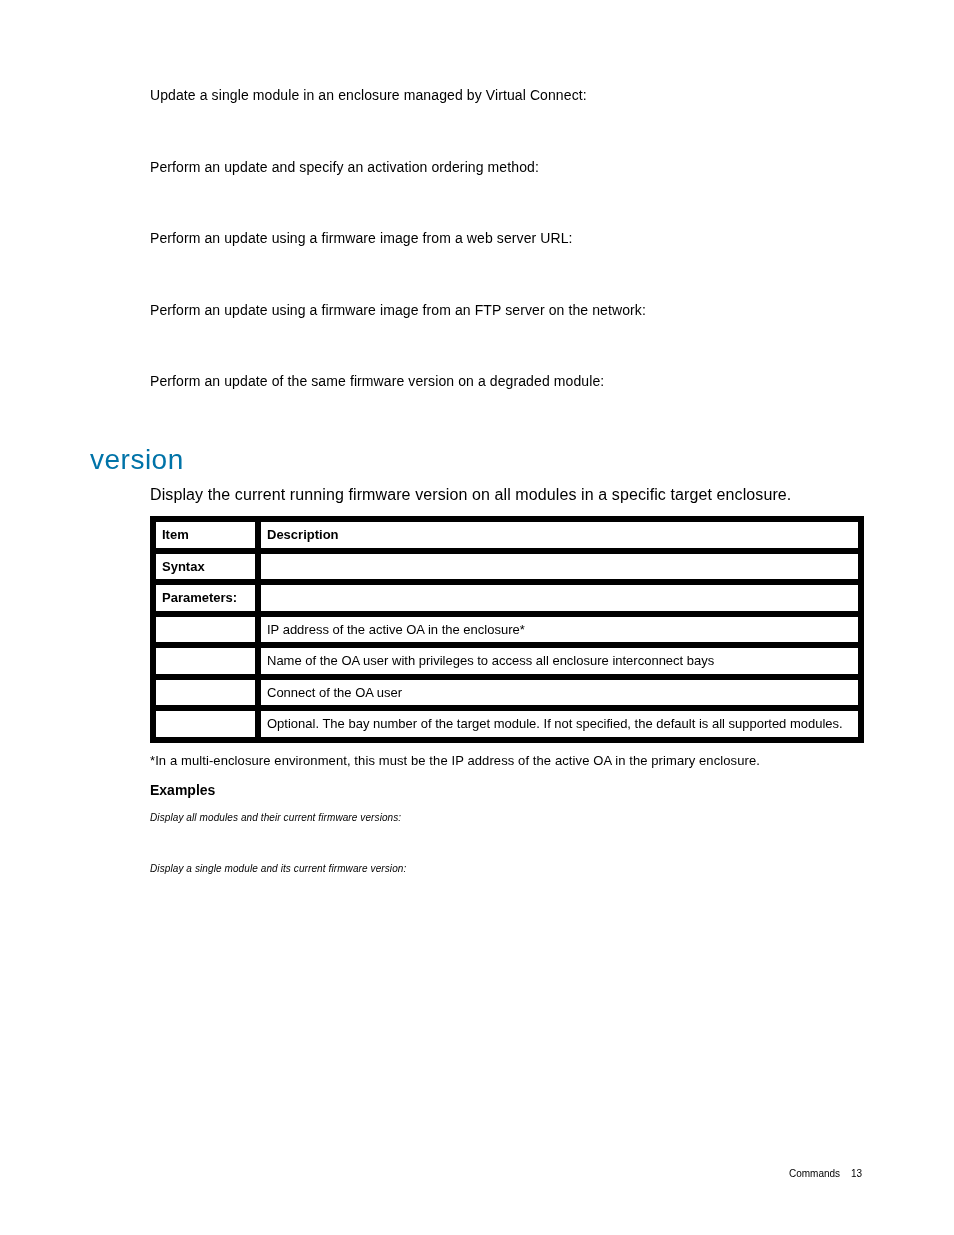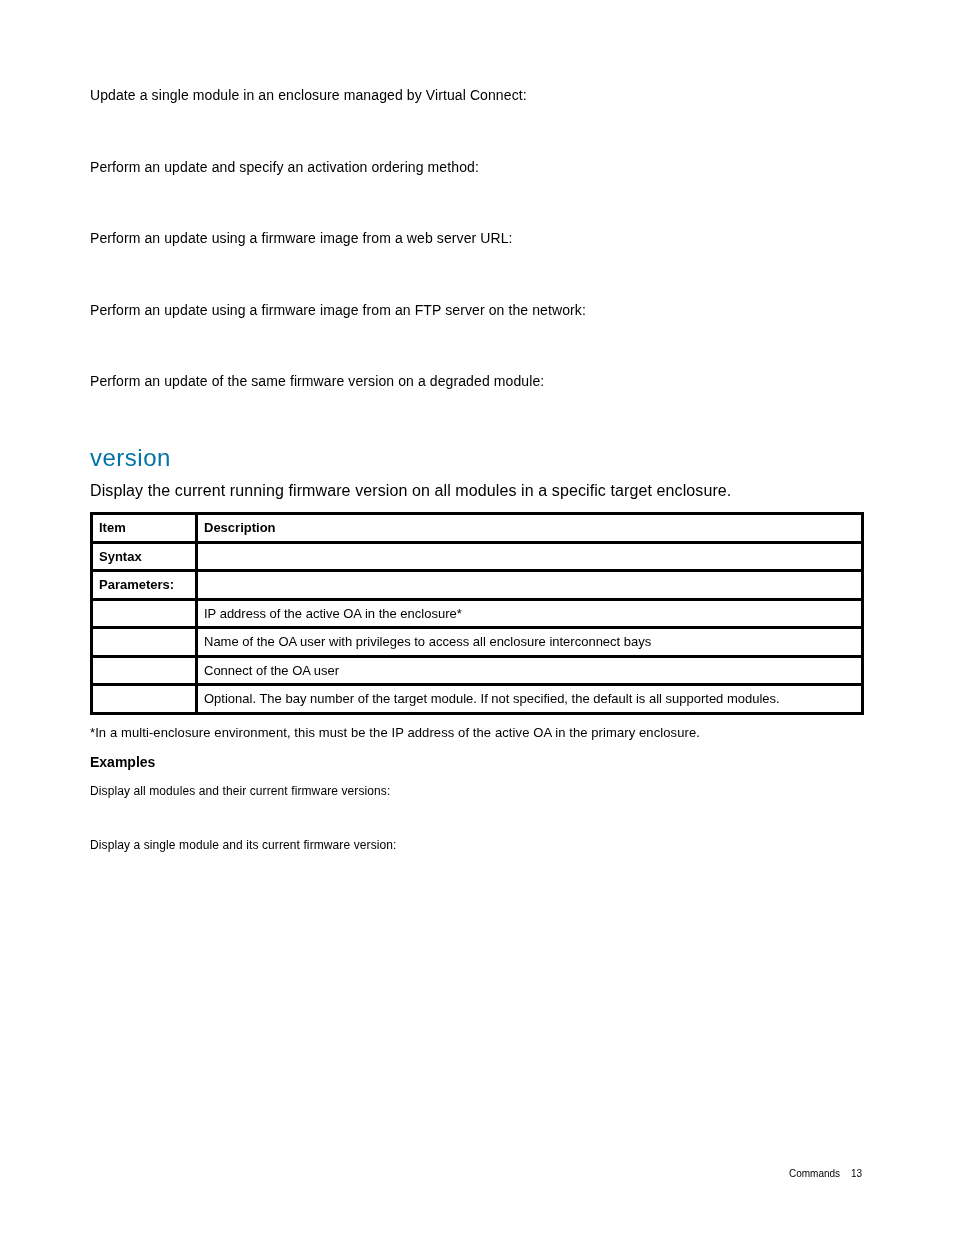--- a/index.html
+++ b/index.html
@@ -12,47 +12,48 @@
       background: #ffffff;
       width: 954px;
       height: 1235px;
       position: relative;
       color: #000;
     }
     .page {
       padding: 86px 90px 40px 90px;
     }
     .indent {
+      margin-left: 60px;
     }
     .para {
       font-size: 14px;
       line-height: 1.4;
       margin-bottom: 52px;
       letter-spacing: 0.1px;
     }
     .section-heading {
-      font-size: 24px;
+      font-size: 28px;
       color: #0073a8;
       font-weight: 400;
       margin-top: 20px;
       margin-bottom: 10px;
       letter-spacing: 0.5px;
     }
     .intro {
       font-size: 16px;
       margin-bottom: 12px;
       letter-spacing: 0.1px;
     }
     table {
       border-collapse: collapse;
       width: 100%;
       margin-top: 6px;
     }
     th, td {
-      border: 3px solid #000000;
+      border: 6px solid #000000;
       padding: 4px 6px;
       font-size: 13px;
       text-align: left;
       vertical-align: top;
       line-height: 1.35;
     }
     th {
       font-weight: bold;
     }
     .col1 {
@@ -65,23 +66,24 @@
       font-size: 13px;
       margin-top: 10px;
       letter-spacing: 0.1px;
     }
     .examples-label {
       font-size: 14px;
       font-weight: bold;
       margin-top: 14px;
     }
     .example-line {
-      font-size: 12px;
+      font-size: 10px;
       margin-top: 14px;
       letter-spacing: 0.1px;
+      font-style: italic;
     }
     .footer {
       position: absolute;
       bottom: 56px;
       right: 92px;
       font-size: 10px;
     }
     .footer-page {
       margin-left: 8px;
     }

